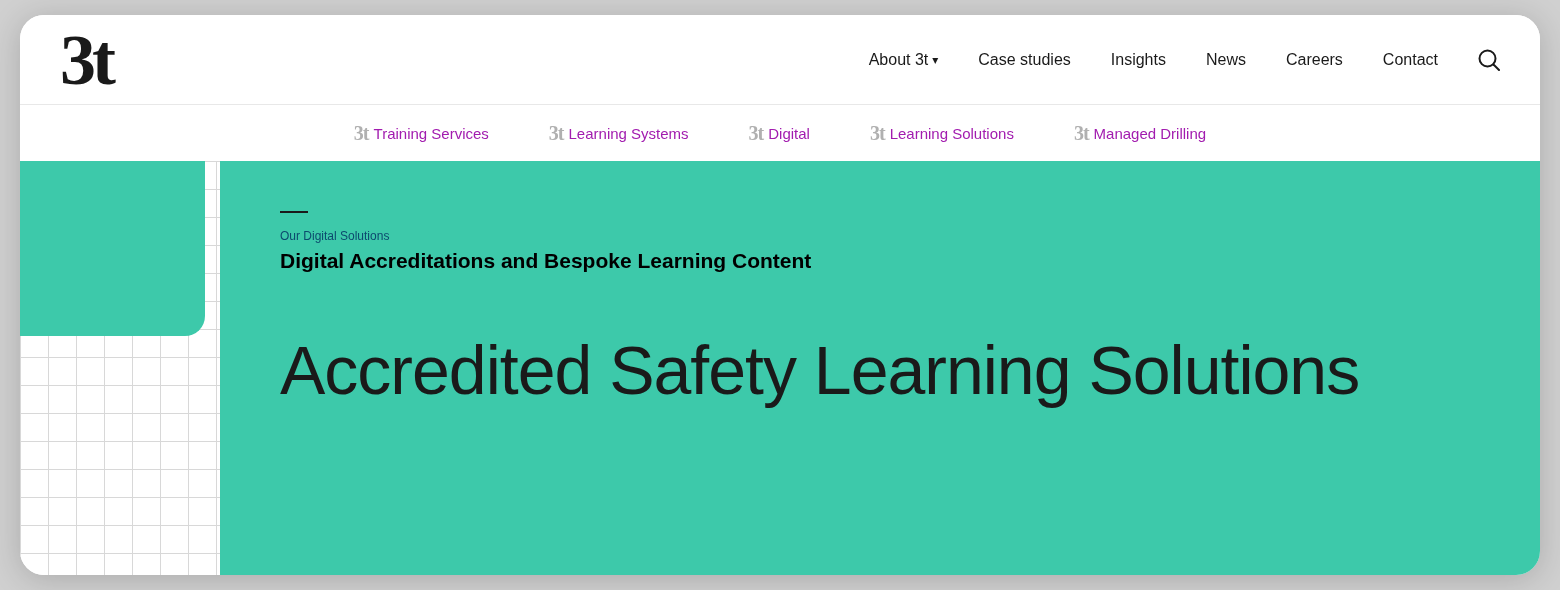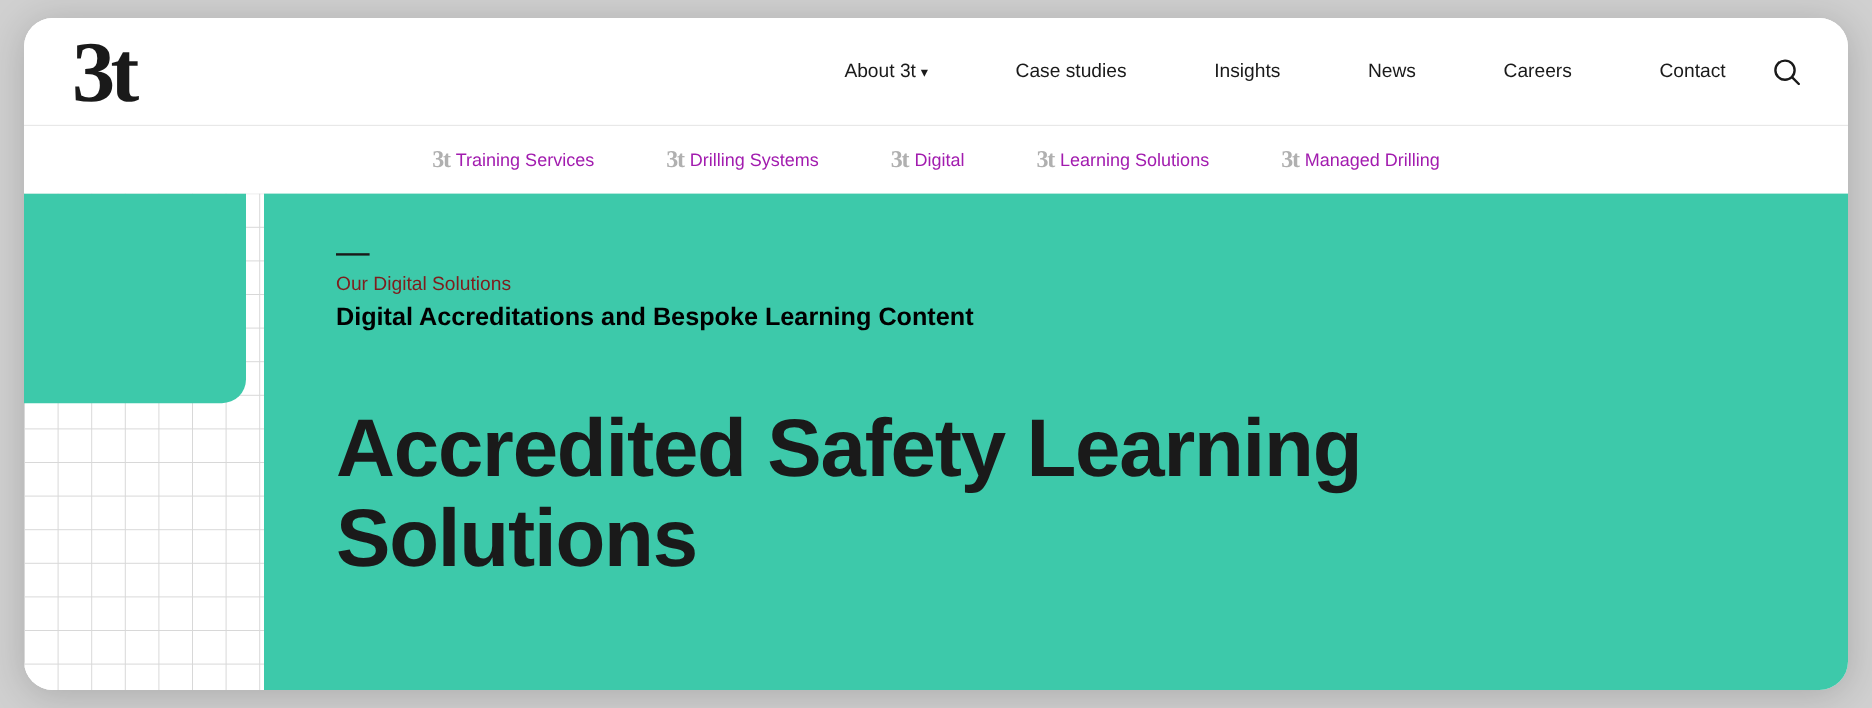--- a/index.html
+++ b/index.html
@@ -71,21 +71,20 @@
       margin-left: auto;
     }
 
     .nav-link {
       font-size: 16px;
       color: #1a1a1a;
       text-decoration: none;
       font-weight: 400;
       cursor: pointer;
       white-space: nowrap;
-      margin-left: 33px;
     }
 
     .nav-link-dropdown {
       display: flex;
       align-items: center;
       gap: 4px;
     }
 
     .nav-link-dropdown .chevron {
       font-size: 12px;
@@ -184,36 +183,36 @@
     }
 
     .dash-line {
       width: 28px;
       height: 2px;
       background: #1a1a1a;
       margin-bottom: 16px;
     }
 
     .subtitle {
-      font-size: 16px;
-      color: #7f1d1d;
+      font-size: 12px;
+      color: #0c4a6e;
       margin-bottom: 6px;
       font-weight: 400;
     }
 
     .subtitle-bold {
       font-size: 21px;
       color: #000000;
       font-weight: 700;
       margin-bottom: 60px;
     }
 
     .main-headline {
       font-size: 68px;
-      font-weight: 700;
+      font-weight: 400;
       color: #1a1a1a;
       line-height: 1.1;
       letter-spacing: -1px;
       max-width: 1100px;
     }
   </style>
 </head>
 <body>
 
 <div class="browser-frame">
@@ -258,21 +257,21 @@
     </div>
 
     <div class="sub-nav">
 
       <div class="sub-nav-item">
         <span class="sub-nav-prefix">3t</span>
         <span class="sub-nav-label">Training Services</span>
       </div>
       <div class="sub-nav-item">
         <span class="sub-nav-prefix">3t</span>
-        <span class="sub-nav-label">Drilling Systems</span>
+        <span class="sub-nav-label">Learning Systems</span>
       </div>
       <div class="sub-nav-item">
         <span class="sub-nav-prefix">3t</span>
         <span class="sub-nav-label">Digital</span>
       </div>
       <div class="sub-nav-item">
         <span class="sub-nav-prefix">3t</span>
         <span class="sub-nav-label">Learning Solutions</span>
       </div>
       <div class="sub-nav-item">

